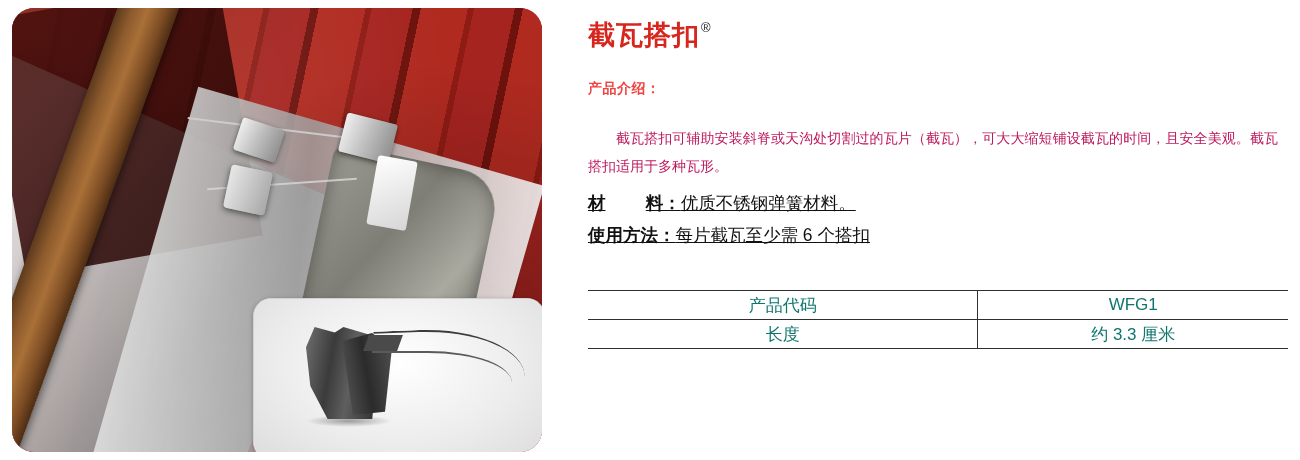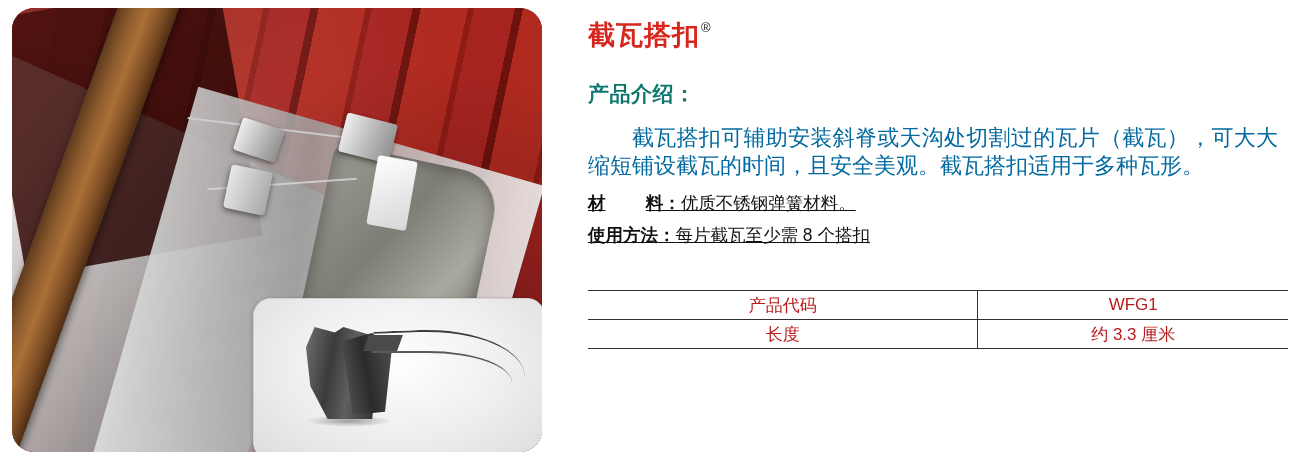--- a/index.html
+++ b/index.html
@@ -245,33 +245,33 @@
     color: #1a1a1a;
     font-size: 13px;
     margin-left: 1px;
     margin-top: -2px;
     font-weight: normal;
   }
   .section-heading {
     position: absolute;
     left: 0;
     top: 68px;
-    font-size: 21px;
+    font-size: 14px;
     font-weight: bold;
-    color: #0f766e;
+    color: #ef4444;
     letter-spacing: 0.5px;
   }
   .body-para {
     position: absolute;
     left: 0;
     top: 112px;
     width: 690px;
-    font-size: 22px;
+    font-size: 14px;
     line-height: 28px;
-    color: #0369a1;
+    color: #be185d;
     text-indent: 2em;
     text-align: justify;
   }
   .spec-line {
     position: absolute;
     left: 0;
     font-size: 17.5px;
     line-height: 26px;
     color: #111;
     white-space: nowrap;
@@ -283,21 +283,21 @@
   .gap-wide { display: inline-block; width: 2.3em; }
 
   
   .spec-table {
     position: absolute;
     left: 0;
     top: 278px;
     width: 700px;
     border-collapse: collapse;
     font-size: 17px;
-    color: #b91c1c;
+    color: #0f766e;
   }
   .spec-table td {
     border-top: 1px solid #2f2f2f;
     border-bottom: 1px solid #2f2f2f;
     height: 28px;
     padding: 0;
     text-align: center;
     vertical-align: middle;
   }
   .spec-table tr td.c1 {
@@ -346,21 +346,21 @@
 
   <div class="section-heading">产品介绍：</div>
 
   <div class="body-para">截瓦搭扣可辅助安装斜脊或天沟处切割过的瓦片（截瓦），可大大缩短铺设截瓦的时间，且安全美观。截瓦搭扣适用于多种瓦形。</div>
 
   <div class="spec-line l1">
     <span class="lbl">材</span><span class="gap-wide"></span><span class="lbl">料：</span><span>优质不锈钢弹簧材料。</span>
   </div>
 
   <div class="spec-line l2">
-    <span class="lbl">使用方法：</span><span>每片截瓦至少需 8 个搭扣</span>
+    <span class="lbl">使用方法：</span><span>每片截瓦至少需 6 个搭扣</span>
   </div>
 
   <table class="spec-table">
     <tbody>
       <tr>
         <td class="c1">产品代码</td>
         <td class="c2">WFG1</td>
       </tr>
       <tr>
         <td class="c1">长度</td>

